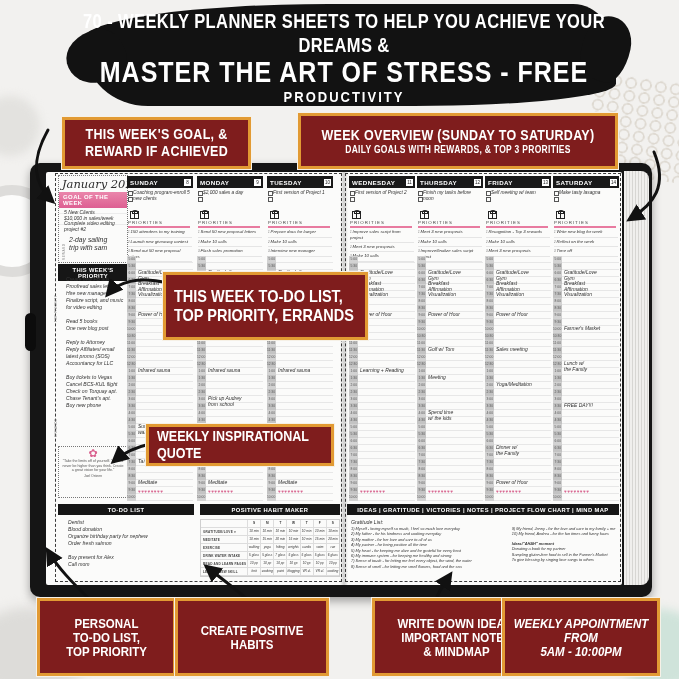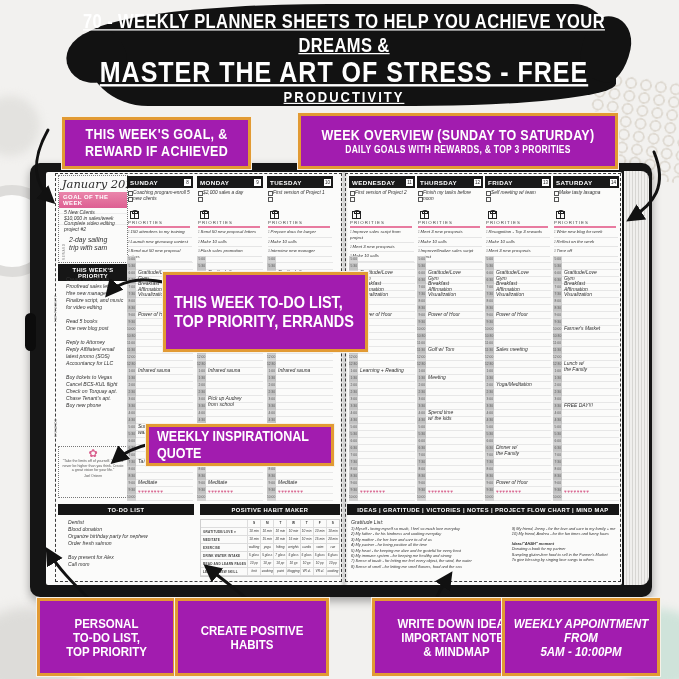--- a/index.html
+++ b/index.html
@@ -15,35 +15,35 @@
   .blob.br{right:-26px;bottom:-10px;width:90px;height:80px;background:#cfe3da;filter:blur(5px);}
   .blob.tl{left:-20px;top:96px;width:60px;height:60px;background:#e3e2df;filter:blur(4px);}
 
   
   .brush{position:absolute;left:84px;top:4px;width:532px;height:102px;background:#121212;
     border-radius:46% 8% 38% 12% / 34% 52% 22% 58%;z-index:3;}
   .brush:before{content:"";position:absolute;left:-18px;top:26px;width:60px;height:52px;background:#121212;
     border-radius:60% 40% 55% 45%/50% 60% 40% 50%;transform:rotate(-14deg);}
   .brush:after{content:"";position:absolute;right:-14px;top:12px;width:48px;height:66px;background:#121212;
     border-radius:50% 50% 40% 60%/55% 45% 60% 40%;transform:rotate(12deg);}
-  .headline{position:absolute;left:64px;top:14px;width:560px;z-index:4;color:#fff;text-align:center;text-decoration:underline;}
+  .headline{position:absolute;left:64px;top:14px;width:560px;z-index:4;color:#fff;text-align:center;}
   .hl1{font-size:16.5px;font-weight:700;letter-spacing:.4px;transform:scale(1,1.25);}
   .hl2{font-size:25px;font-weight:700;letter-spacing:1px;margin-top:5px;transform:scale(1,1.2);}
   .hl3{font-size:13px;font-weight:700;letter-spacing:2px;margin-top:3px;transform:scale(1,1.15);}
 
   
-  .co{position:absolute;background:#a21caf;border:3px solid #e29a33;box-shadow:0 0 0 1px #f6f1e7;
+  .co{position:absolute;background:#7f1d1d;border:3px solid #e29a33;box-shadow:0 0 0 1px #f6f1e7;
       color:#fff;display:flex;align-items:center;justify-content:center;text-align:center;
       font-weight:700;z-index:6;}
   .co .t{white-space:pre-line;transform:scale(1,1.18);}
   .co-tl{left:62px;top:117px;width:183px;height:46px;font-size:12.5px;letter-spacing:.3px;}
   .co-tr{left:298px;top:113px;width:314px;height:50px;flex-direction:column;}
   .co-tr .t1{font-size:12.5px;letter-spacing:.3px;transform:scale(1,1.18);}
   .co-tr .t2{font-size:8.5px;letter-spacing:.3px;margin-top:2px;transform:scale(1,1.18);}
-  .co-mid{left:163px;top:272px;width:205px;height:80px;font-size:14.5px;justify-content:flex-start;padding-left:8px;text-align:left;box-sizing:border-box;}
+  .co-mid{left:163px;top:272px;width:205px;height:68px;font-size:14.5px;justify-content:flex-start;padding-left:8px;text-align:left;box-sizing:border-box;}
   .co-quote{left:146px;top:424px;width:188px;height:42px;font-size:12.5px;justify-content:flex-start;padding-left:8px;text-align:left;box-sizing:border-box;}
   .co-b{top:598px;height:72px;font-size:11.5px;}
   .co-b1{left:37px;width:133px;}
   .co-b2{left:175px;width:148px;}
   .co-b3{left:332px;width:163px;margin-left:40px;}
   .co-b4{left:502px;width:152px;font-style:italic;}
 
   
   .planner{position:absolute;left:30px;top:163px;width:622px;height:434px;background:#151515;
     border-radius:10px;box-shadow:0 4px 10px rgba(0,0,0,.35);z-index:1;}

